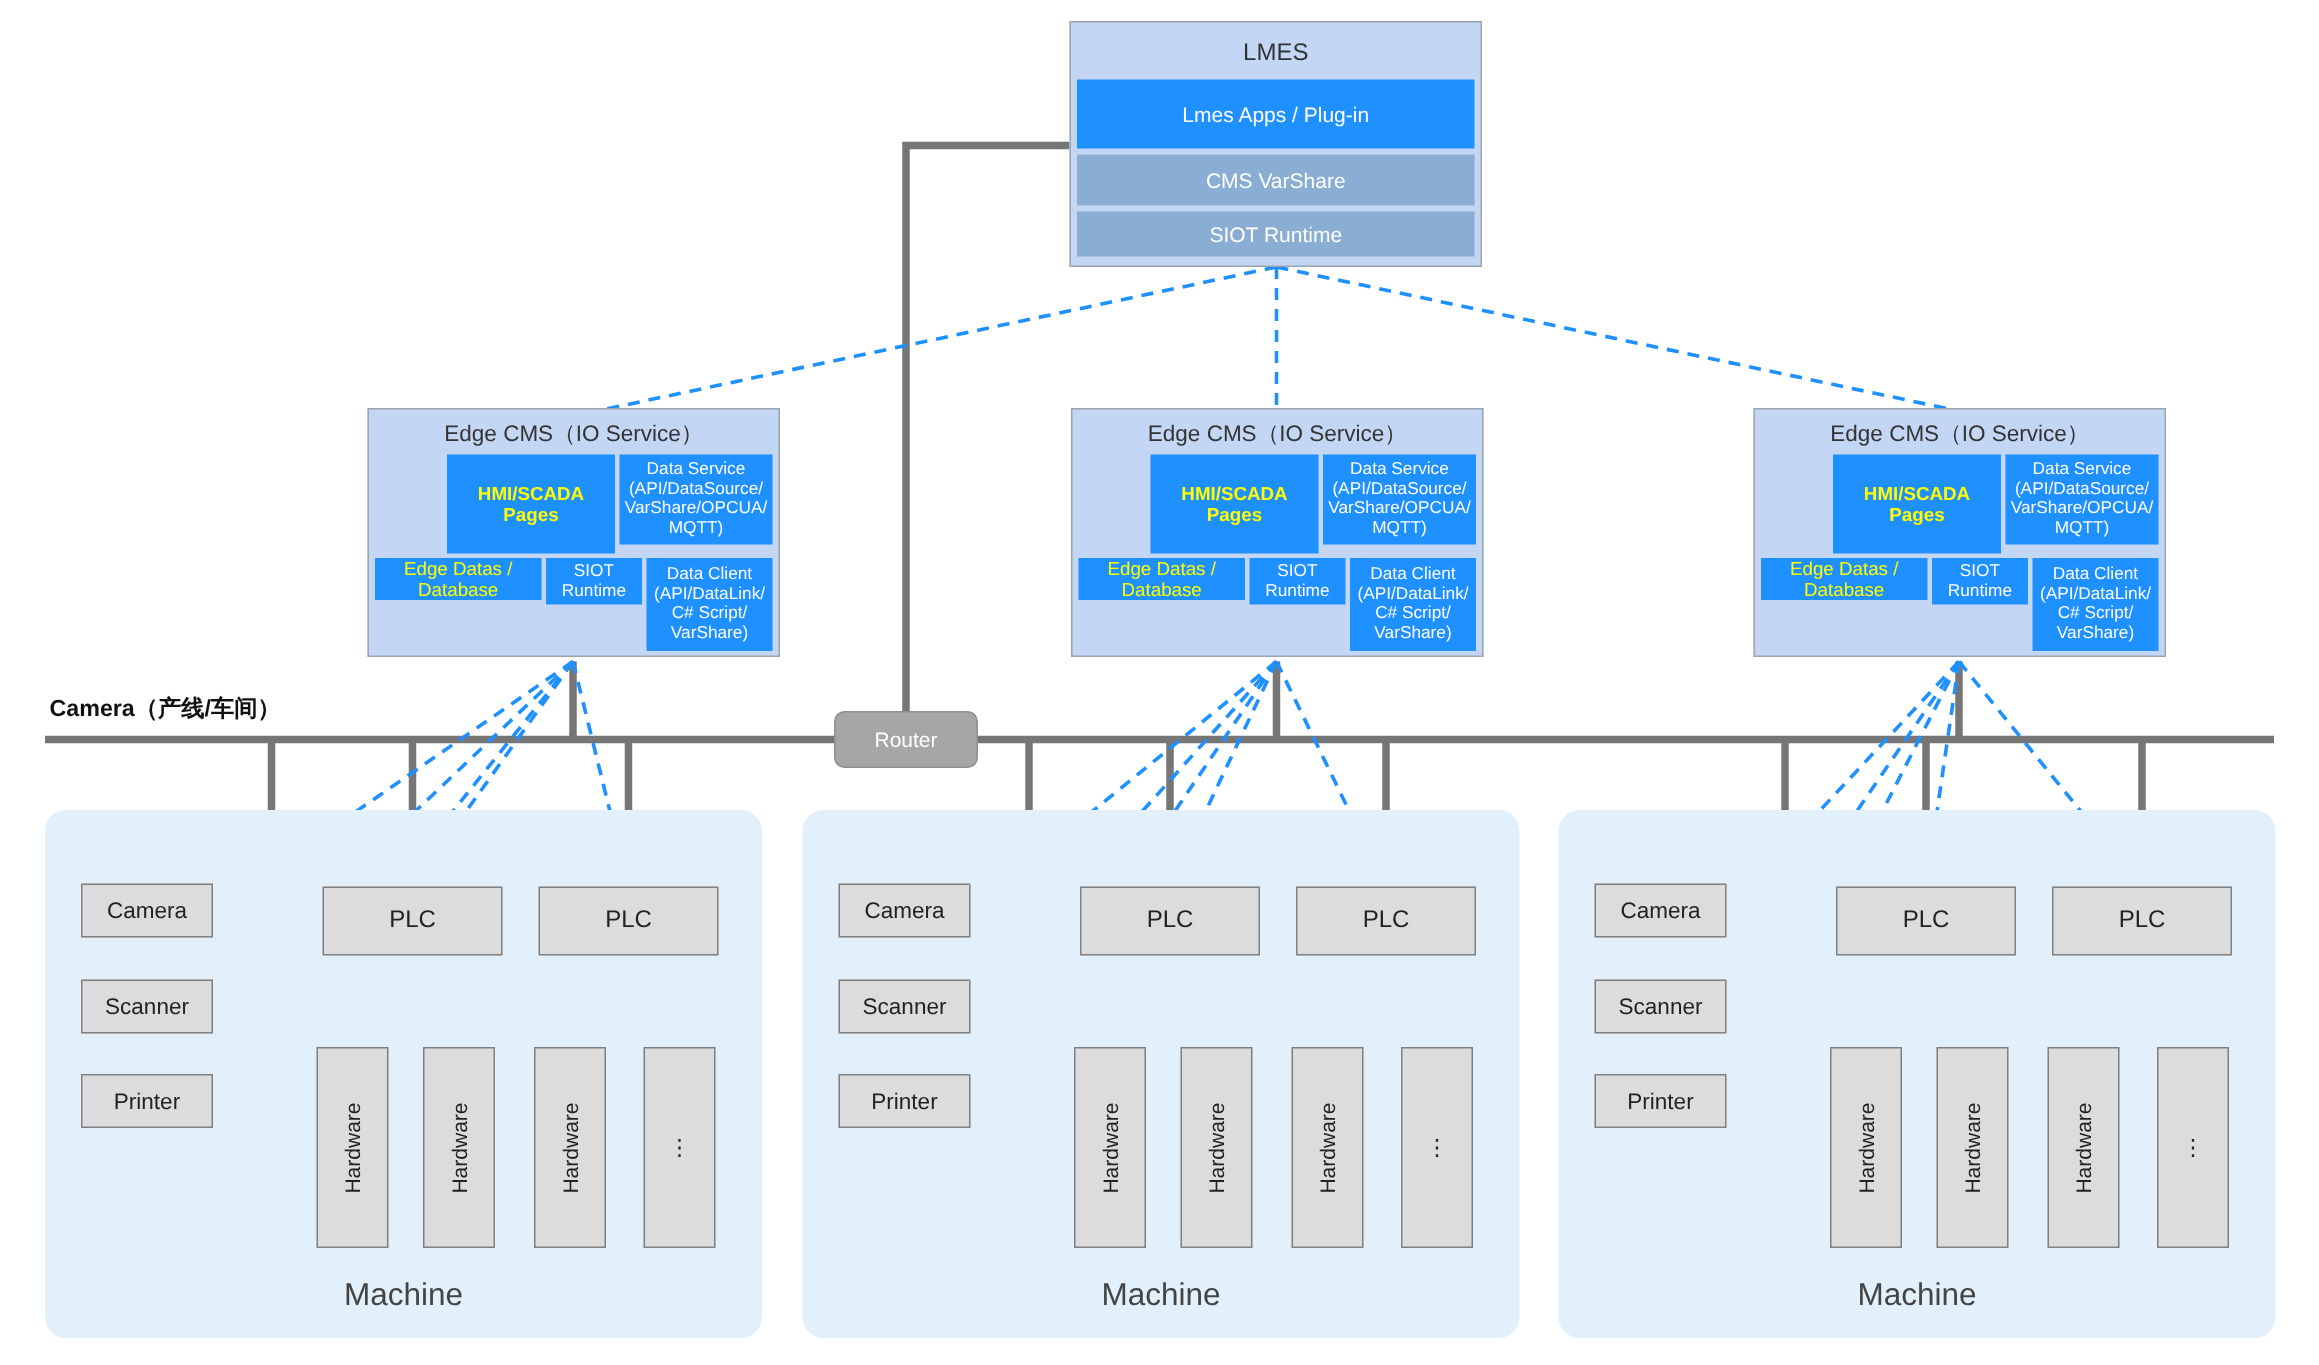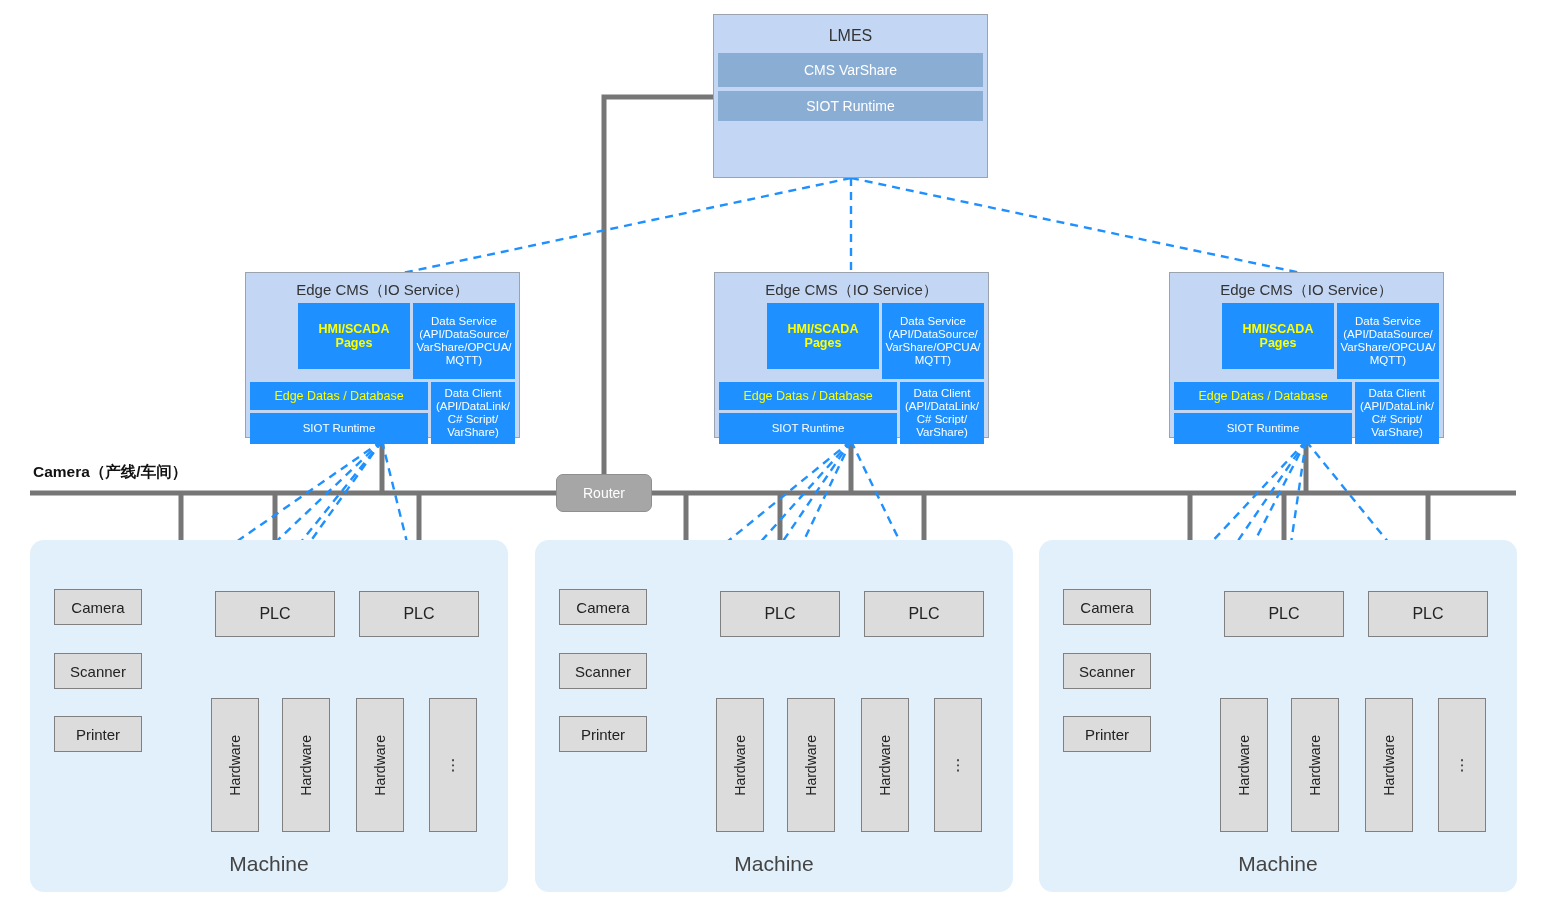--- a/index.html
+++ b/index.html
@@ -22,27 +22,27 @@
   .lmes-cms{height:34px;background:#8aadd4;}
   .lmes-siot{height:30px;background:#8aadd4;margin-bottom:0;}
 
   
   .edge{width:275px;height:166px;top:272px;background:#c3d7f5;border:1px solid #9aa3ae;
         padding:4px;box-sizing:border-box;}
   .edge-title{height:26px;line-height:26px;text-align:center;color:#333;font-size:15px;}
   .e-cell{background:#1e90ff;color:#fff;display:flex;align-items:center;justify-content:center;
           text-align:center;line-height:1.12;font-size:11.5px;box-sizing:border-box;padding:1px 2px;}
   .e-hmi{height:66px;font-weight:bold;color:#ffff00;font-size:12.5px;margin-left:48px;}
-  .e-ds{width:102px;height:76px;}
+  .e-ds{width:102px;height:60px;}
   .e-edgedata{height:28px;color:#ffff00;font-size:12.5px;}
   .e-siot{height:31px;}
   .e-dc{width:84px;height:62px;}
   .edge-toprow{display:flex;gap:3px;}
   .edge-botrow{display:flex;gap:3px;margin-top:3px;}
-  .edge-botleft{display:flex;flex-direction:column;gap:3px;flex:1;}
+  .edge-botleft{display:flex;flex-direction:row;gap:3px;flex:1;}
 
   
   .netlabel{left:33px;top:462px;font-size:15.5px;font-weight:bold;color:#111;}
 
   
   .router{left:556px;top:474px;width:96px;height:38px;background:#a6a6a6;border:1px solid #8f8f8f;
           border-radius:7px;color:#fff;font-size:14px;display:flex;align-items:center;justify-content:center;}
 
   
   .machine{top:540px;height:352px;background:#e1f0fb;border-radius:14px;}
@@ -145,20 +145,21 @@
       <line x1="1306" y1="441" x2="1151" y2="607"></line>
       <line x1="1306" y1="441" x2="1156" y2="734"></line>
       <line x1="1306" y1="441" x2="1149" y2="671"></line>
       <line x1="1306" y1="441" x2="1284" y2="591"></line>
       <line x1="1306" y1="441" x2="1428" y2="591"></line>
     </g>
   </svg>
 
   <div class="abs lmes">
     <div class="lmes-title">LMES</div>
+    <div class="lmes-row lmes-apps">Lmes Apps / Plug-in</div>
     <div class="lmes-row lmes-cms">CMS VarShare</div>
     <div class="lmes-row lmes-siot">SIOT Runtime</div>
   </div>
 
   <div class="abs edge" style="left:245px;">
     <div class="edge-title">Edge CMS（IO Service）</div>
     <div class="edge-toprow">
       <div class="e-cell e-hmi" style="flex:1;">
         <span><span>HMI/SCADA</span><br><span>Pages</span></span>
       </div>

